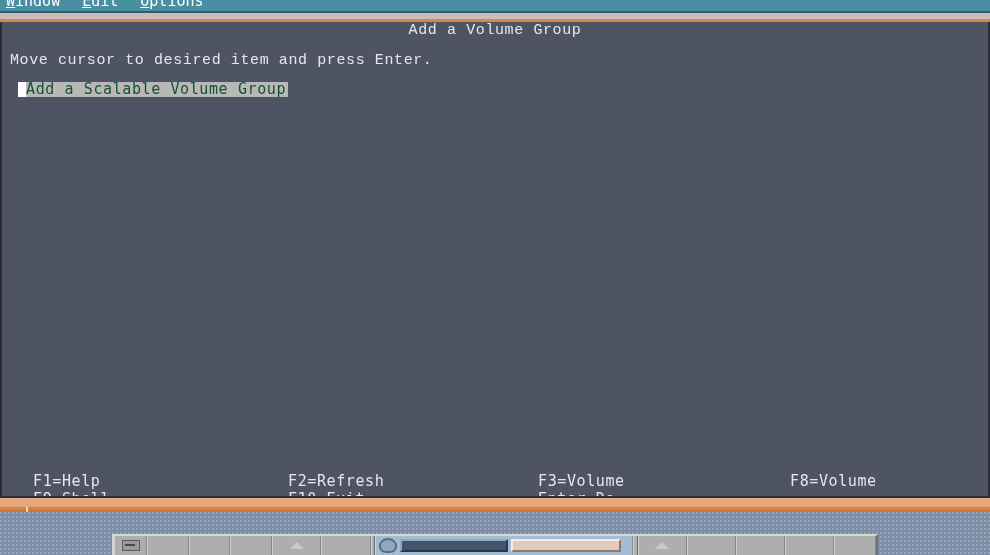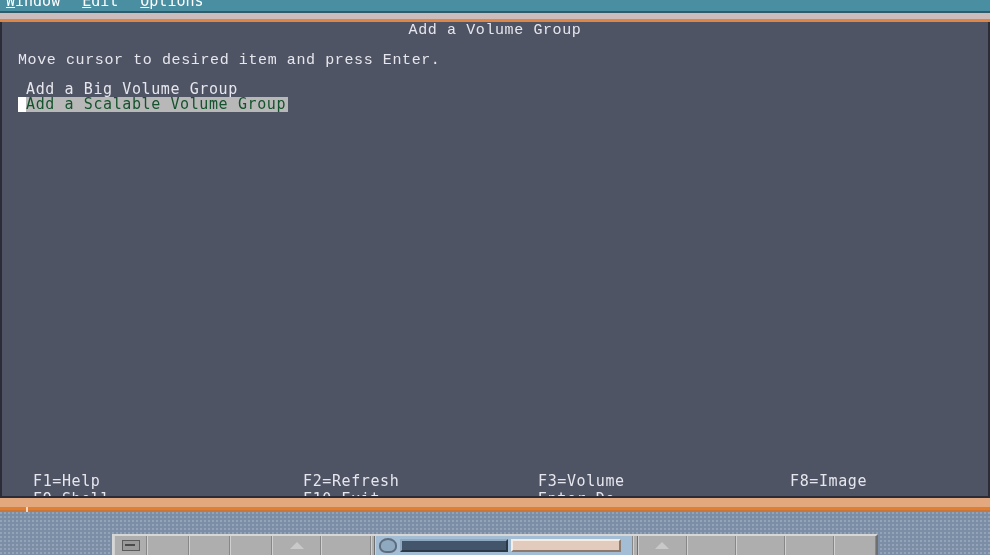--- a/index.html
+++ b/index.html
@@ -108,21 +108,21 @@
   }
 
   #title-line {
     top: 1px;
     left: 0;
     width: 986px;
     text-align: center;
   }
   #instruction-line {
     top: 31px;
-    left: 16px;
+    left: 8px;
   }
 
   
   #menu-list {
     position: absolute;
     top: 60px;
     left: 2px;
     width: 980px;
   }
   .menu-row {
@@ -174,21 +174,21 @@
   .fk {
     position: absolute;
     top: 0;
     color: #e6e6ee;
     font-family: "DejaVu Sans Mono", "Liberation Mono", monospace;
     font-size: 15px;
     letter-spacing: 0.6px;
     white-space: pre;
   }
   .fk.c0 { left: 0px; }
-  .fk.c1 { left: 270px; }
+  .fk.c1 { left: 255px; }
   .fk.c2 { left: 505px; }
   .fk.c3 { left: 757px; }
 
   
   #band-orange2 {
     position: absolute;
     left: 0; top: 496px;
     width: 990px; height: 2px;
     background: #2a2d38;
   }
@@ -326,38 +326,34 @@
 
     <div id="terminal">
 
       <div class="tline" id="title-line">Add a Volume Group</div>
 
       <div class="tline" id="instruction-line">Move cursor to desired item and press Enter.</div>
 
       <div id="menu-list">
 
 
-        <div class="menu-row">
-
-          <span class="row-text">Add a Big Volume Group</span>
-        </div>
 
         <div class="menu-row selected">
           <span class="cursor-block"></span>
           <span class="row-text">Add a Scalable Volume Group</span>
         </div>
 
       </div>
 
       <div id="fkeys">
         <div class="fk-row">
           <span class="fk c0">F1=Help</span>
           <span class="fk c1">F2=Refresh</span>
           <span class="fk c2">F3=Volume</span>
-          <span class="fk c3">F8=Image</span>
+          <span class="fk c3">F8=Volume</span>
         </div>
         <div class="fk-row">
           <span class="fk c0">F9=Shell</span>
           <span class="fk c1">F10=Exit</span>
           <span class="fk c2">Enter=Do</span>
           <span class="fk c3"></span>
         </div>
       </div>
 
     </div>

